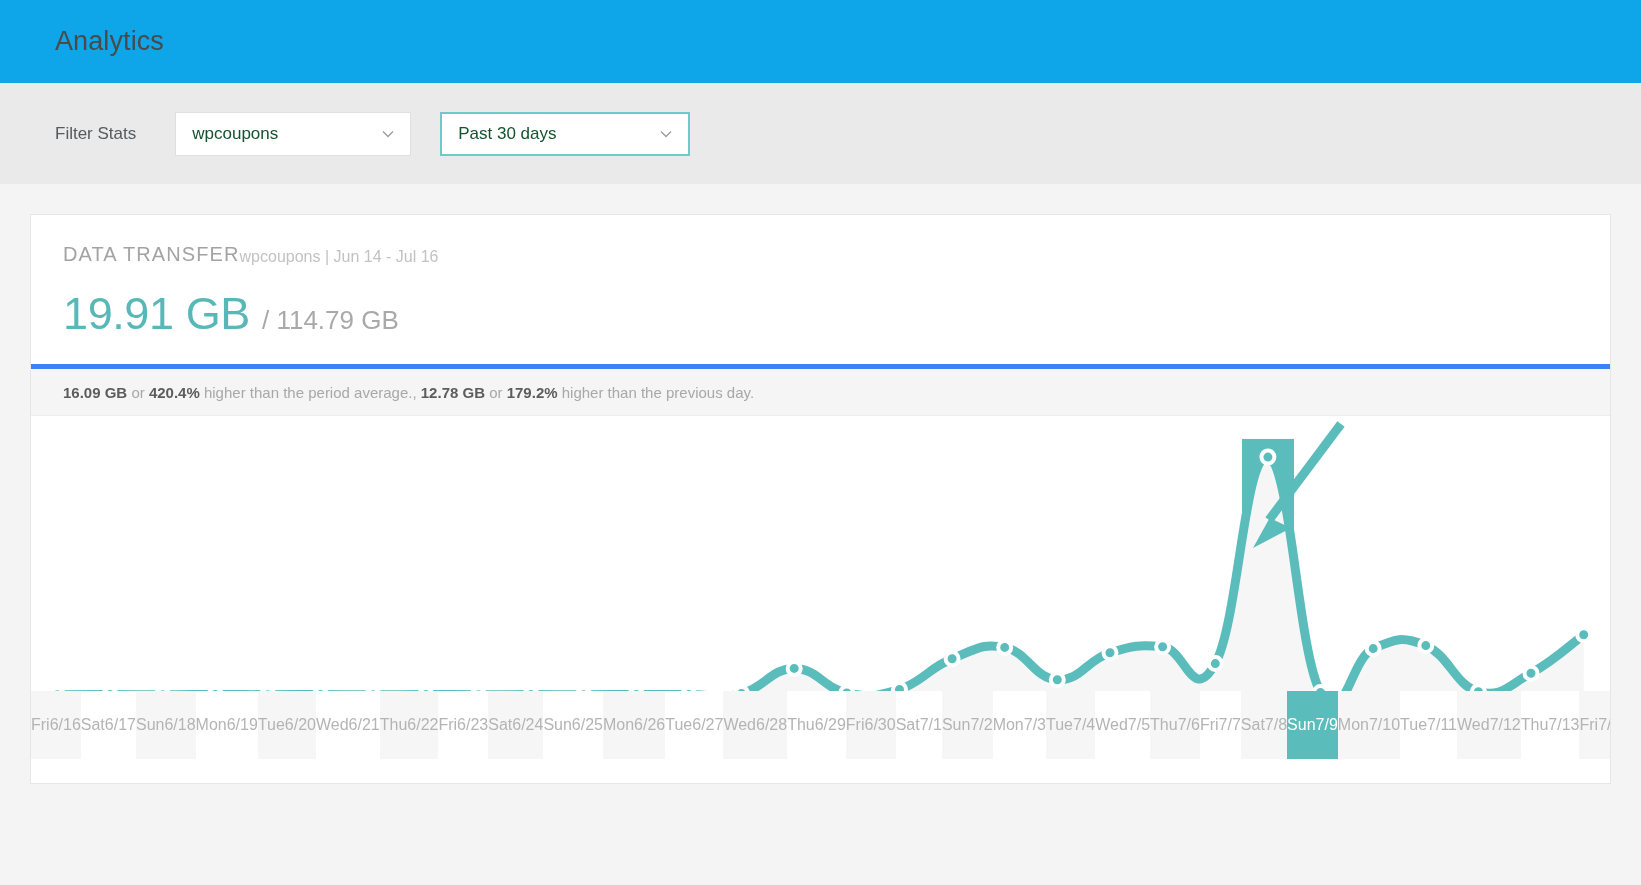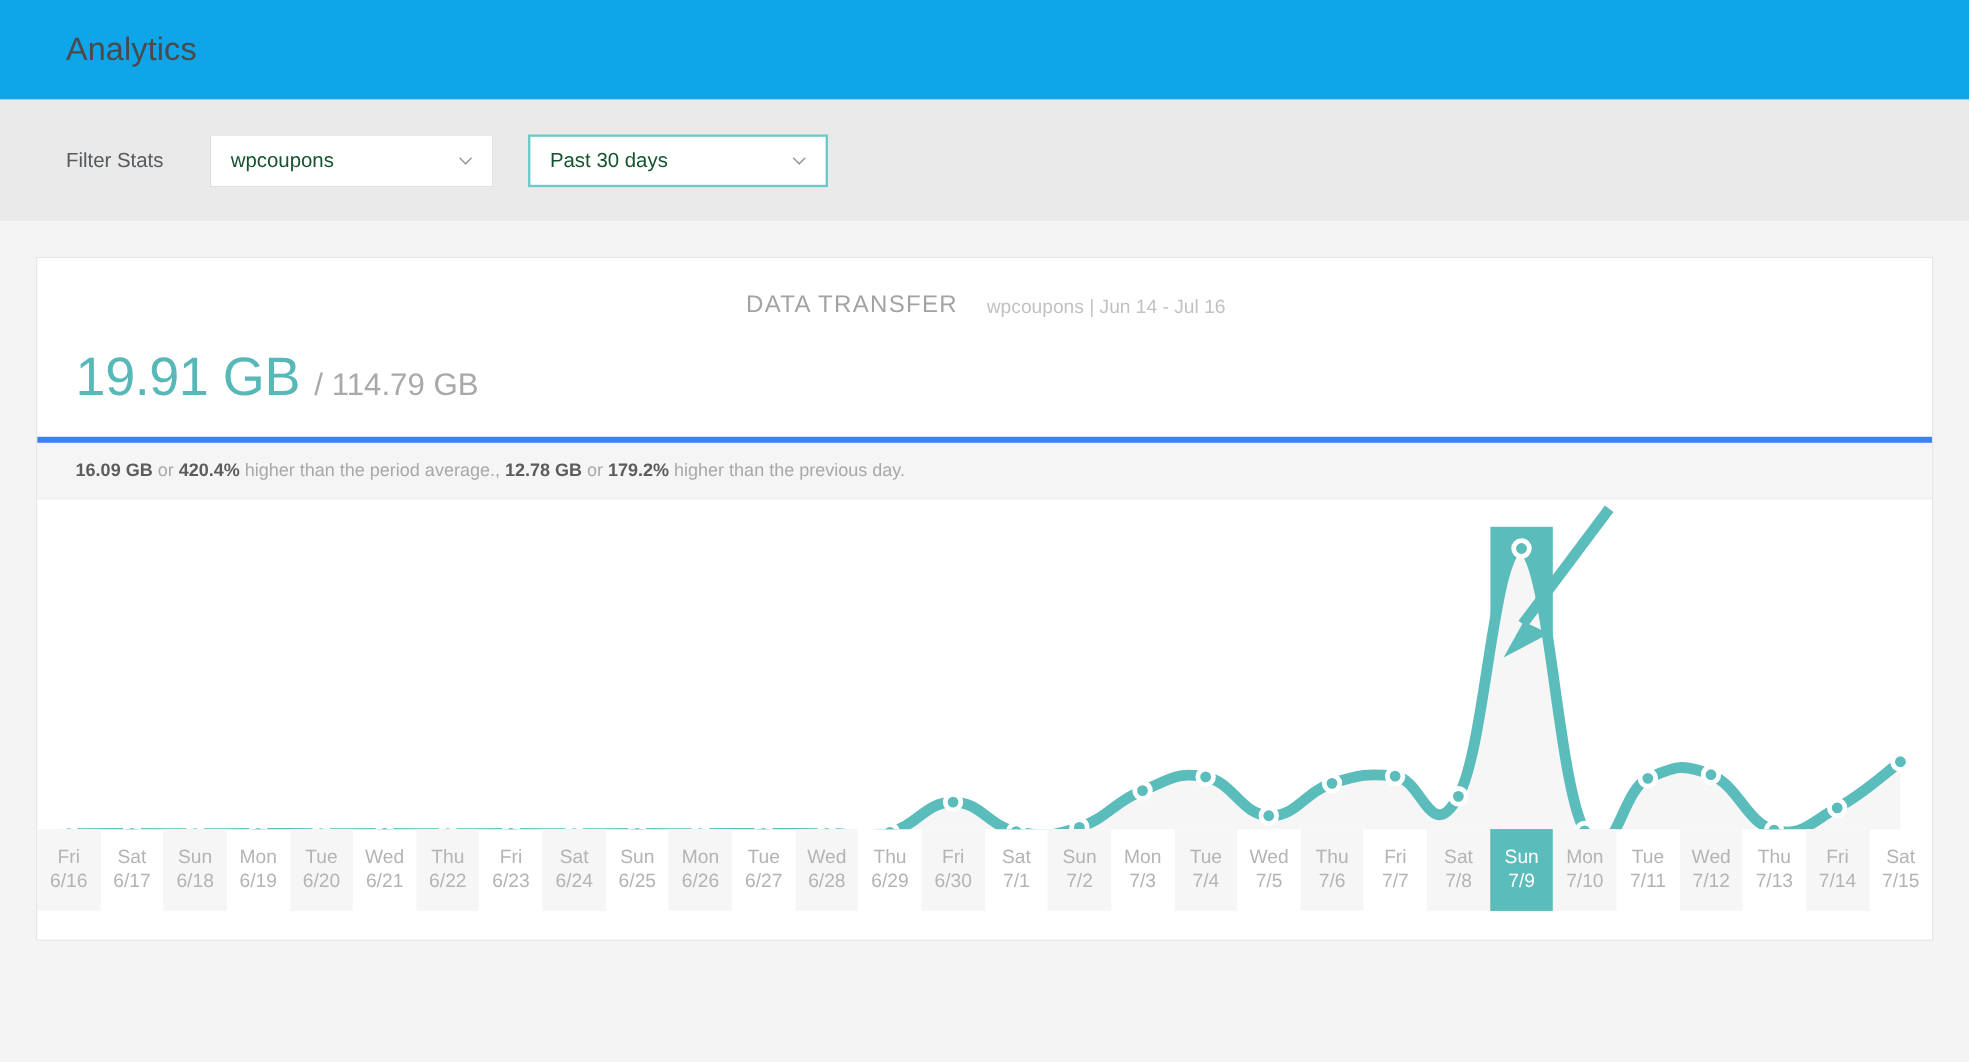--- a/index.html
+++ b/index.html
@@ -76,24 +76,23 @@
   .card {
     background: #ffffff;
     border: 1px solid #e6e6e6;
     width: 1581px;
     height: 570px;
     position: relative;
     overflow: hidden;
   }
   .card-head {
     display: flex;
-    justify-content: center;
+    justify-content: flex-start;
     align-items: flex-start;
     padding: 28px 30px 0 32px;
-    gap: 24px;
   }
   .card-kicker {
     font-size: 20px;
     letter-spacing: 1.1px;
     color: #a3a3a3;
     font-weight: 400;
   }
   .card-meta {
     font-size: 16px;
     color: #c2c2c2;
@@ -149,21 +148,21 @@
   }
   .axis {
     position: absolute;
     left: 0; right: 0; bottom: 0;
     height: 68px;
     display: flex;
   }
   .axis-cell {
     flex: 1 1 0;
     display: flex;
-    flex-direction: column;
+    flex-direction: row;
     align-items: center;
     justify-content: center;
     font-size: 16px;
     color: #b4b4b4;
     line-height: 1.26;
     background: transparent;
   }
   .axis-cell.alt { background: #f6f6f6; }
   .axis-cell.hl {
     background: #5bbcbc;

